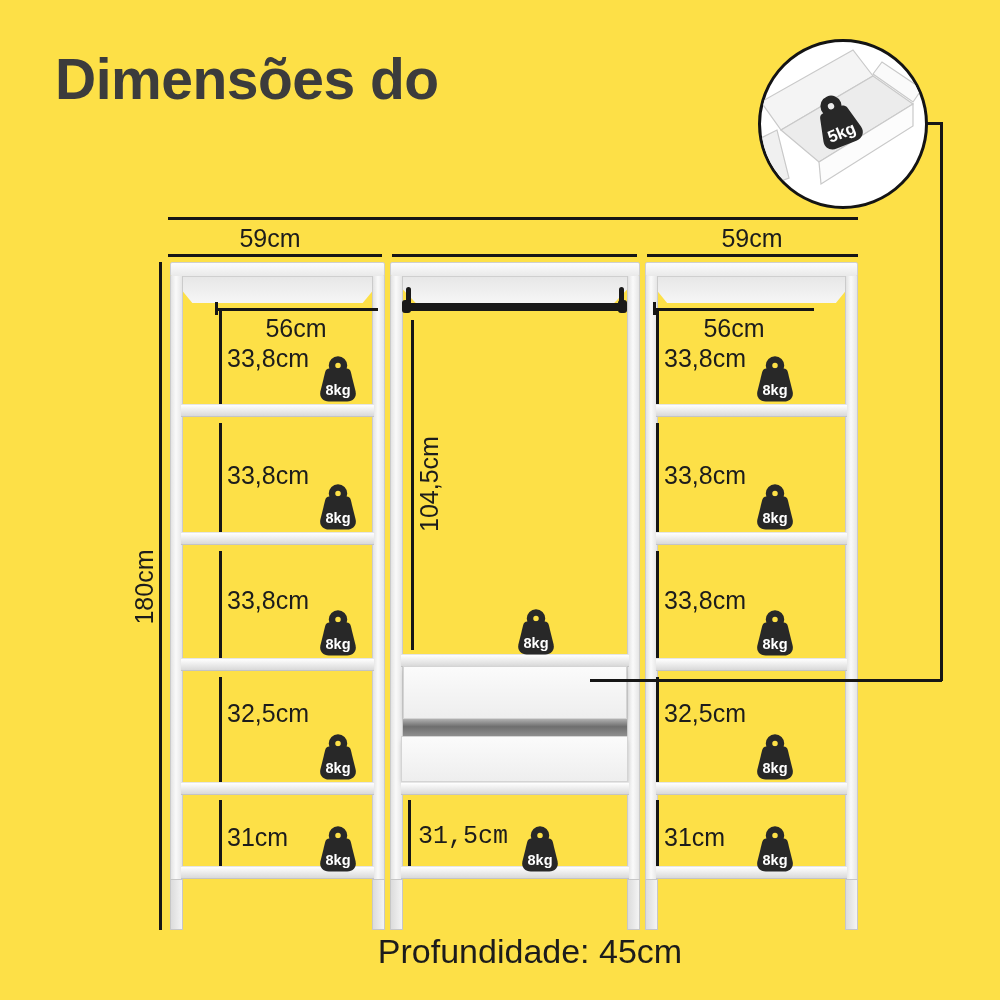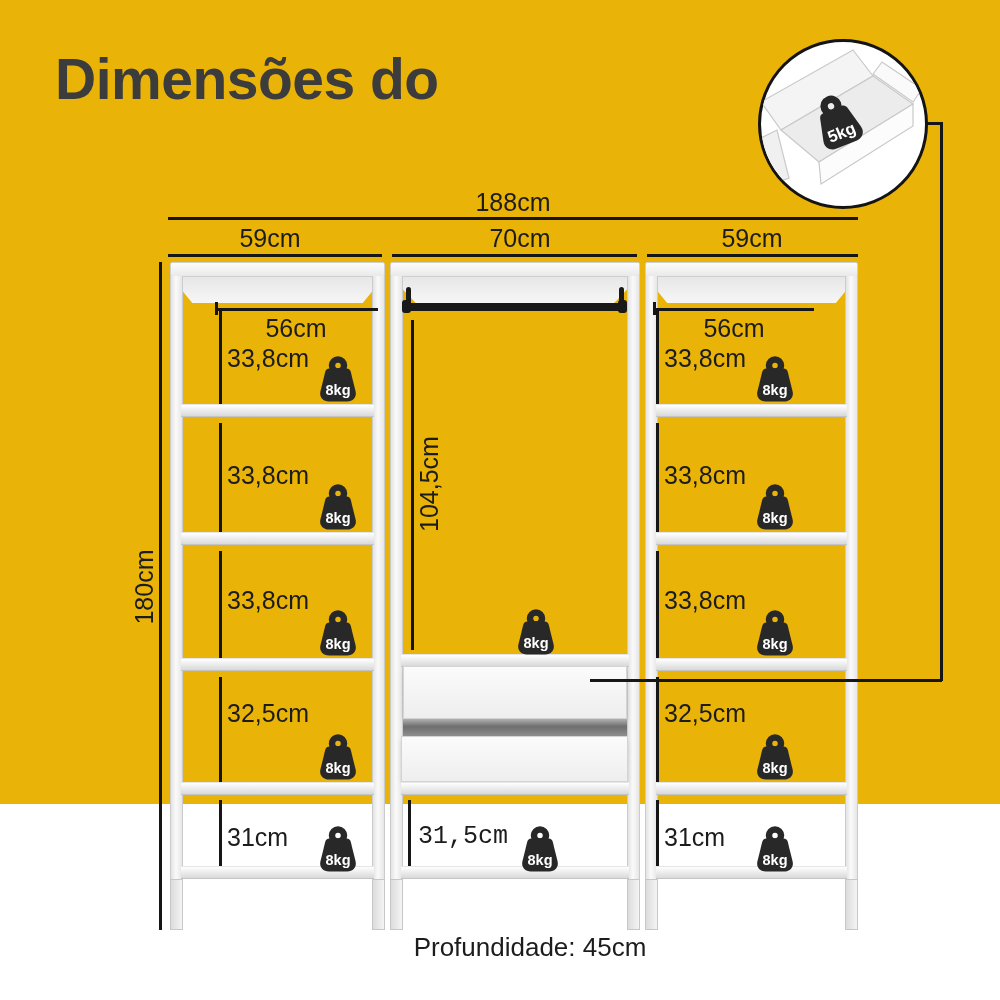--- a/index.html
+++ b/index.html
@@ -1,26 +1,26 @@
 <!DOCTYPE html>
 <html><head>
 <meta charset="utf-8">
 <style>
   html,body{margin:0;padding:0;background:#fff;width:1000px;height:1000px;overflow:hidden;
     font-family:"Liberation Sans", sans-serif;}
-  #canvas{position:relative;width:1000px;height:804px;background:#eab308;}
+  #canvas{position:relative;width:1000px;height:1000px;background:#fde047;}
 
   
   .ttl{position:absolute;left:55px;top:44px;font-size:57px;line-height:70px;font-weight:700;
        color:#3c3c3c;letter-spacing:-.5px;white-space:nowrap;}
   .lbl{position:absolute;color:#1c1c1c;font-size:25px;line-height:28px;white-space:nowrap;text-align:center;}
   .lbl.c{text-align:center;}
   .lbl.rot{transform:rotate(-90deg);transform-origin:center center;text-align:center;}
   .depth{position:absolute;left:355px;top:932px;width:350px;text-align:center;
-         color:#1c1c1c;font-size:26px;}
+         color:#1c1c1c;font-size:34px;}
 
   
   .hline,.vline{position:absolute;background:#161616;}
   .hline{height:2.5px;}
   .vline{width:2.5px;}
 
   
   .panel{position:absolute;height:15px;background:linear-gradient(180deg,#fcfcfc,#e9e9e9);
          border:1px solid #cfcfcf;box-sizing:border-box;border-radius:2px;}
   .under{position:absolute;height:26px;background:linear-gradient(180deg,#e7e7e7,#f6f6f6);
@@ -95,25 +95,23 @@
   <div class="post" style="left:645px;top:276px;height:603px;"></div>
   <div class="post" style="left:845px;top:276px;height:603px;"></div>
   <div class="shelf" style="left:656px;top:404px;width:191px;"></div>
   <div class="shelf" style="left:656px;top:532px;width:191px;"></div>
   <div class="shelf" style="left:656px;top:658px;width:191px;"></div>
   <div class="shelf" style="left:656px;top:782px;width:191px;"></div>
   <div class="shelf" style="left:656px;top:866px;width:191px;"></div>
   <div class="leg" style="left:645px;top:879px;"></div>
   <div class="leg" style="left:845px;top:879px;"></div>
 
-  <div class="lbl c" style="left:433px;top:188px;width:160px;">188cm</div>
   <div class="hline" style="left:168px;top:217px;width:690px;"></div>
 
   <div class="lbl c" style="left:195px;top:224px;width:150px;">59cm</div>
-  <div class="lbl c" style="left:445px;top:224px;width:150px;">70cm</div>
   <div class="lbl c" style="left:677px;top:224px;width:150px;">59cm</div>
   <div class="hline" style="left:168px;top:254px;width:214px;"></div>
   <div class="hline" style="left:392px;top:254px;width:245px;"></div>
   <div class="hline" style="left:647px;top:254px;width:211px;"></div>
 
   <div class="vline" style="left:159px;top:262px;height:668px;"></div>
   <div class="lbl rot" style="left:84px;top:573px;width:120px;">180cm</div>
 
   <div class="vline" style="left:215px;top:302px;height:13px;"></div>
   <div class="hline" style="left:216px;top:308px;width:162px;"></div>

